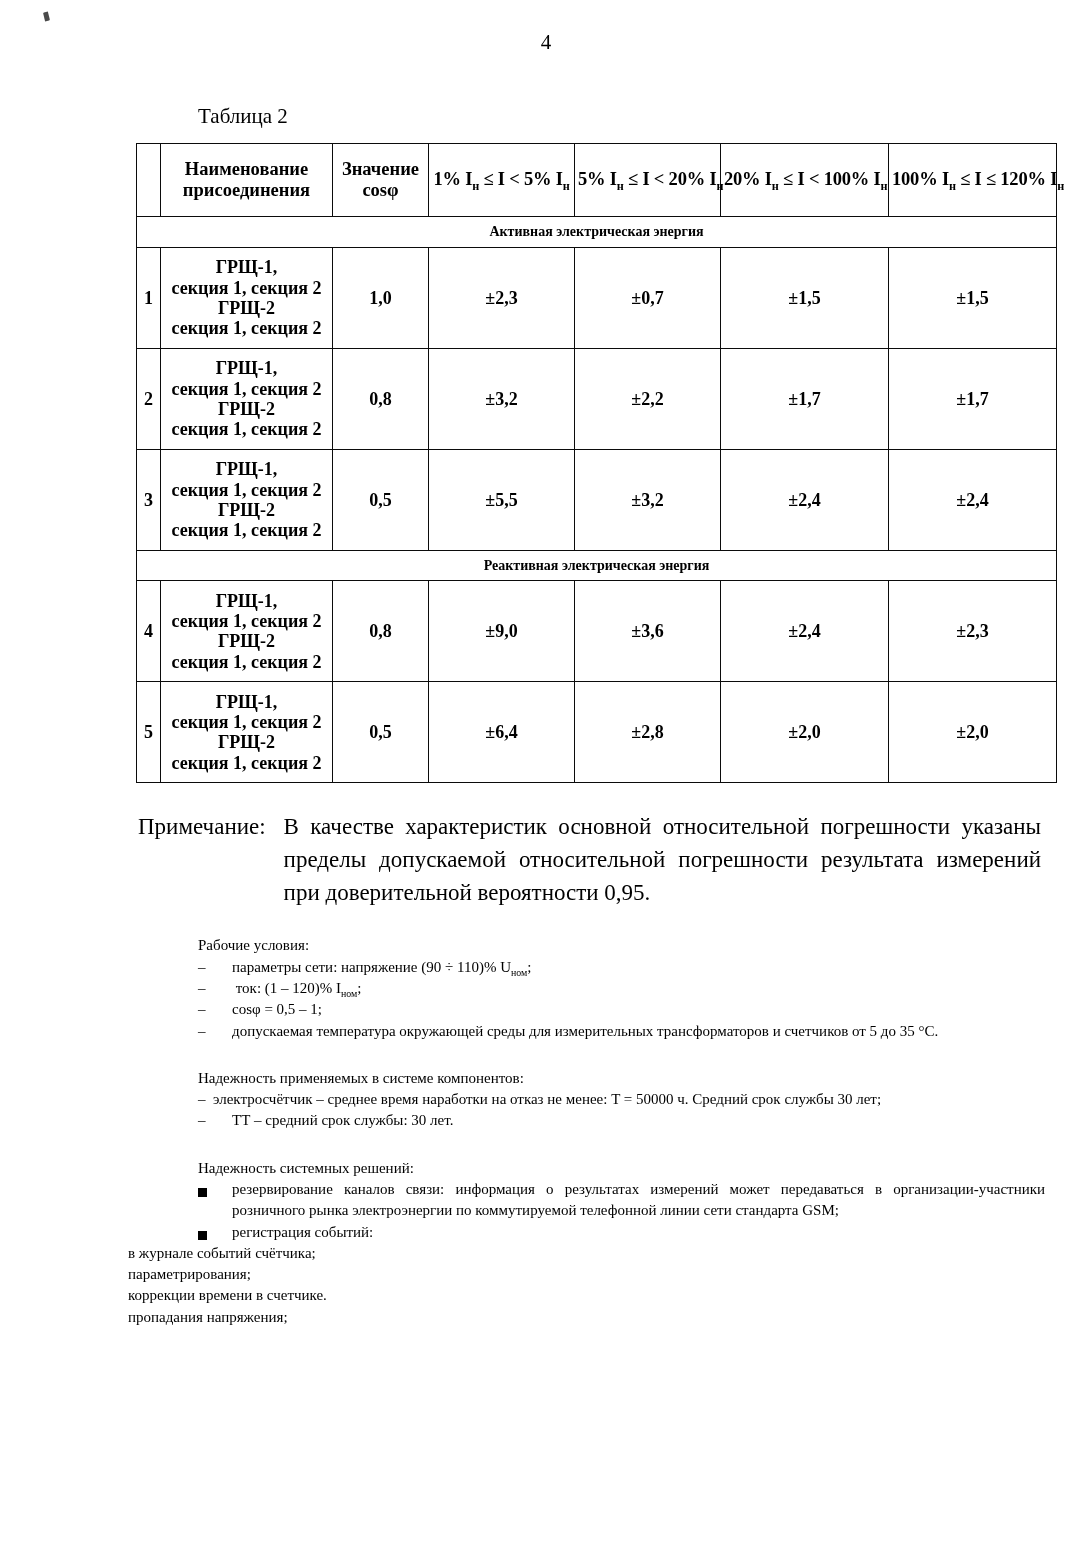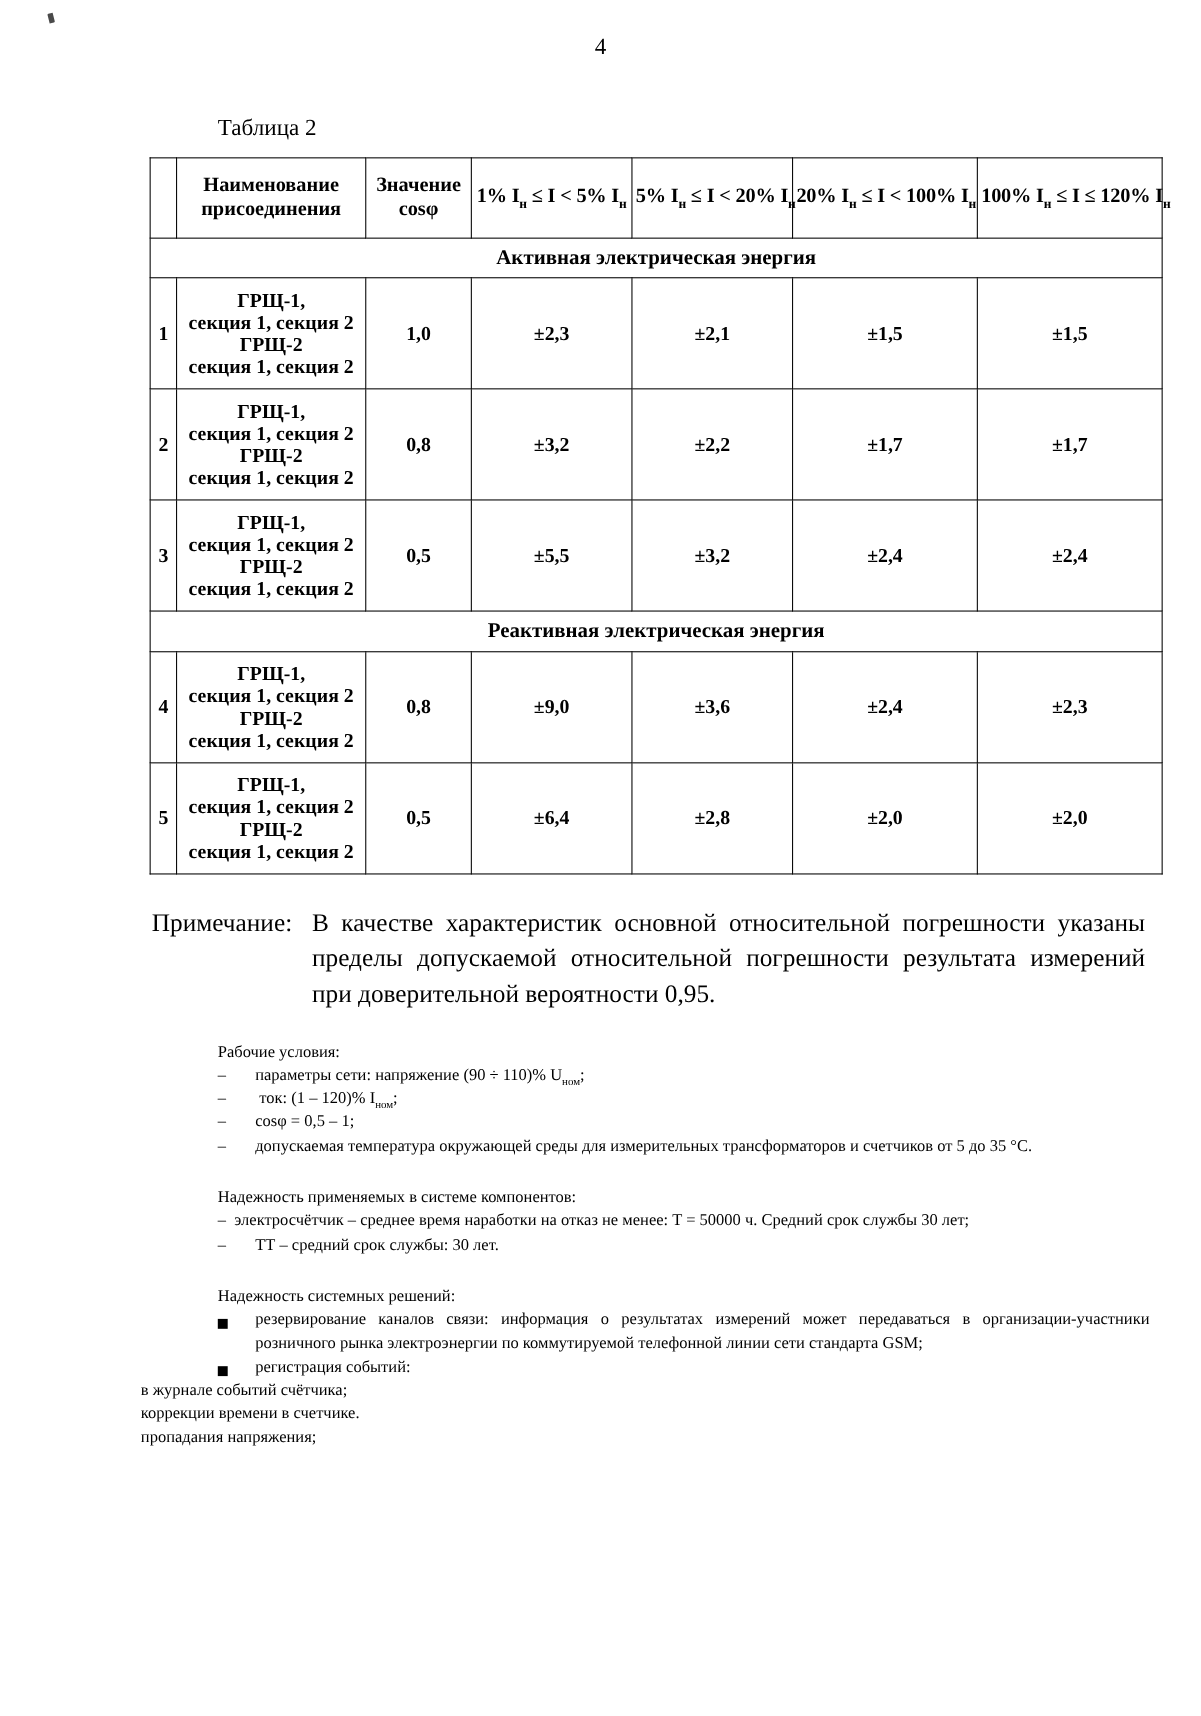--- a/index.html
+++ b/index.html
@@ -93,21 +93,21 @@
     font-weight: bold;
     font-size: 17px;
     line-height: 1.22;
     padding: 5px 2px;
   }
   td.cosv, td.val {
     font-size: 20px;
   }
   tr.section td {
     font-weight: bold;
-    font-size: 19px;
+    font-size: 14px;
     padding: 7px 0;
     text-align: center;
   }
   tr.datarow td { height: 96px; }
   tr.headrow th { height: 60px; }
 
   .sub { font-size: .66em; vertical-align: sub; line-height: 0; }
 
   
   .note {
@@ -235,21 +235,21 @@
         <tr class="datarow">
           <td class="idx">1</td>
           <td class="name">
             <span>ГРЩ-1,</span><br>
             <span>секция 1, секция 2</span><br>
             <span>ГРЩ-2</span><br>
             <span>секция 1, секция 2</span>
           </td>
           <td class="cosv">1,0</td>
           <td class="val">±2,3</td>
-          <td class="val">±2,1</td>
+          <td class="val">±0,7</td>
           <td class="val">±1,5</td>
           <td class="val">±1,5</td>
         </tr>
 
         <tr class="datarow">
           <td class="idx">2</td>
           <td class="name">
             <span>ГРЩ-1,</span><br>
             <span>секция 1, секция 2</span><br>
             <span>ГРЩ-2</span><br>
@@ -363,19 +363,20 @@
           <span class="sq-mark"></span>
           <span class="li-text">резервирование каналов связи: информация о результатах измерений может передаваться в организации-участники розничного рынка электроэнергии по коммутируемой телефонной линии сети стандарта GSM;</span>
         </li>
         <li class="nojust">
           <span class="sq-mark"></span>
           <span class="li-text">регистрация событий:</span>
         </li>
       </ul>
       <div class="sub-lines">
         <p>в журнале событий счётчика;</p>
+        <p>параметрирования;</p>
         <p>коррекции времени в счетчике.</p>
         <p>пропадания напряжения;</p>
       </div>
     </div>
 
   </div>
 </div>
 
 </body></html>

